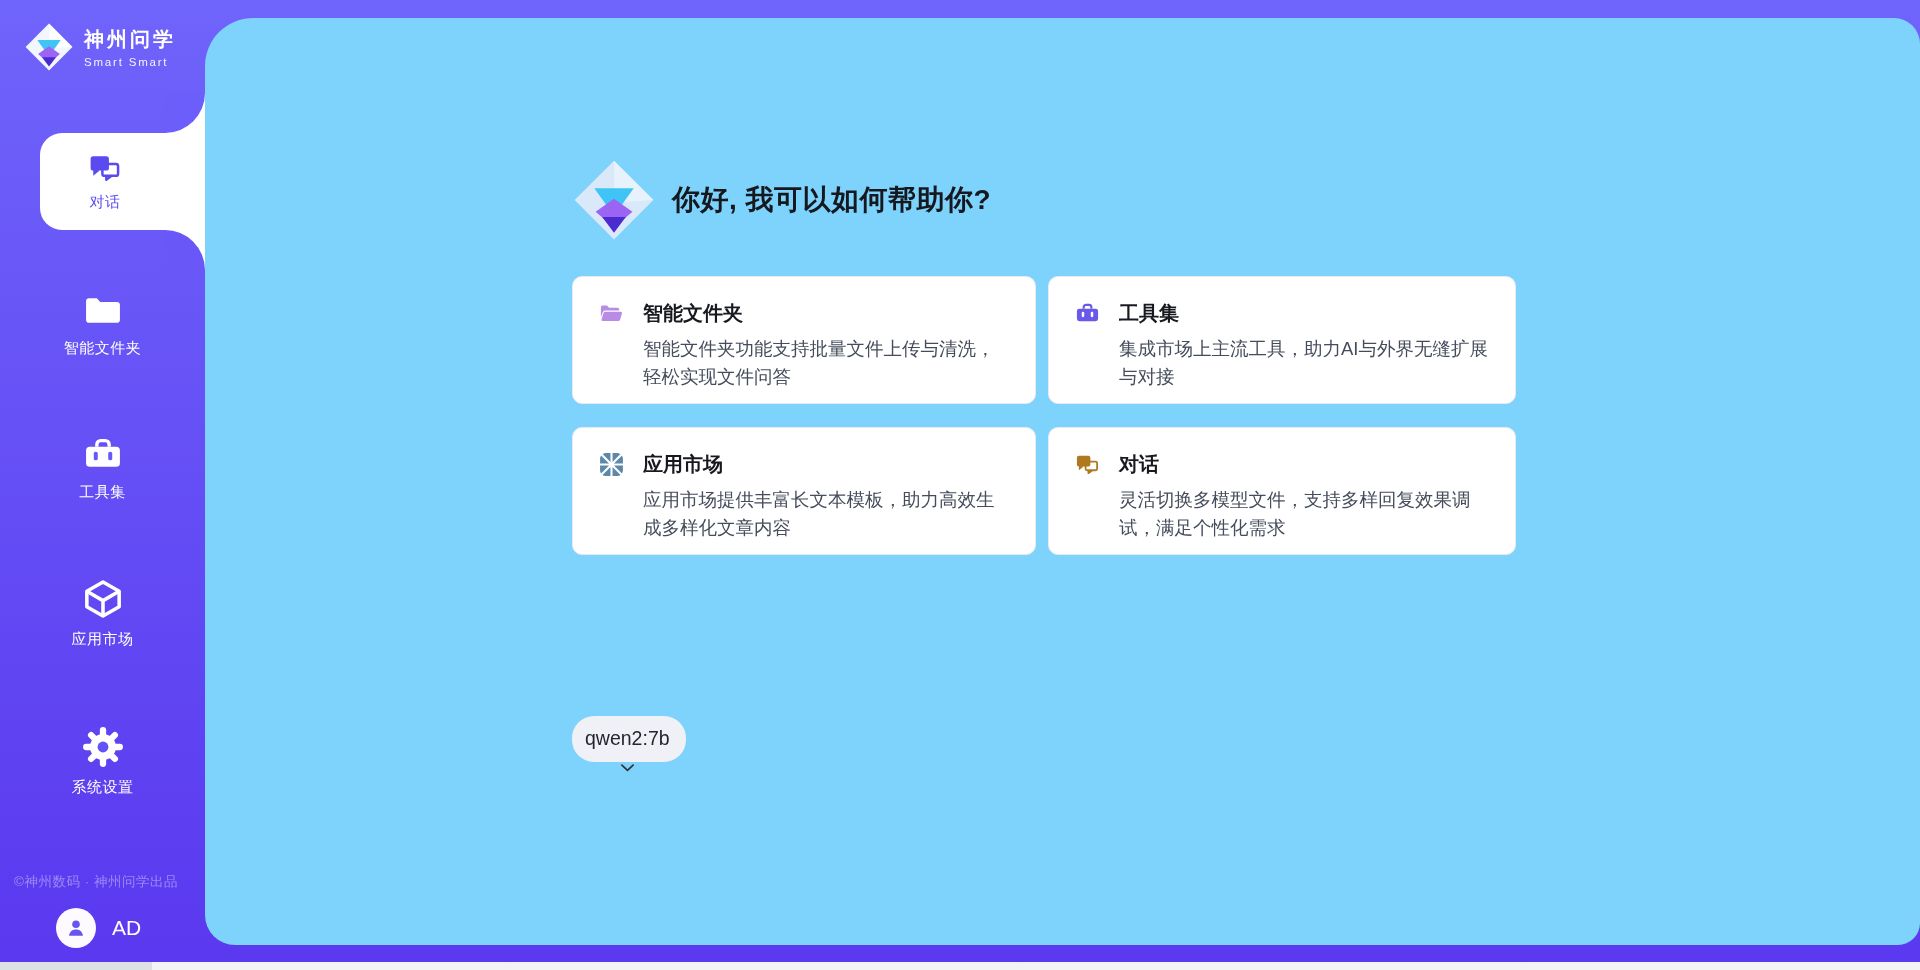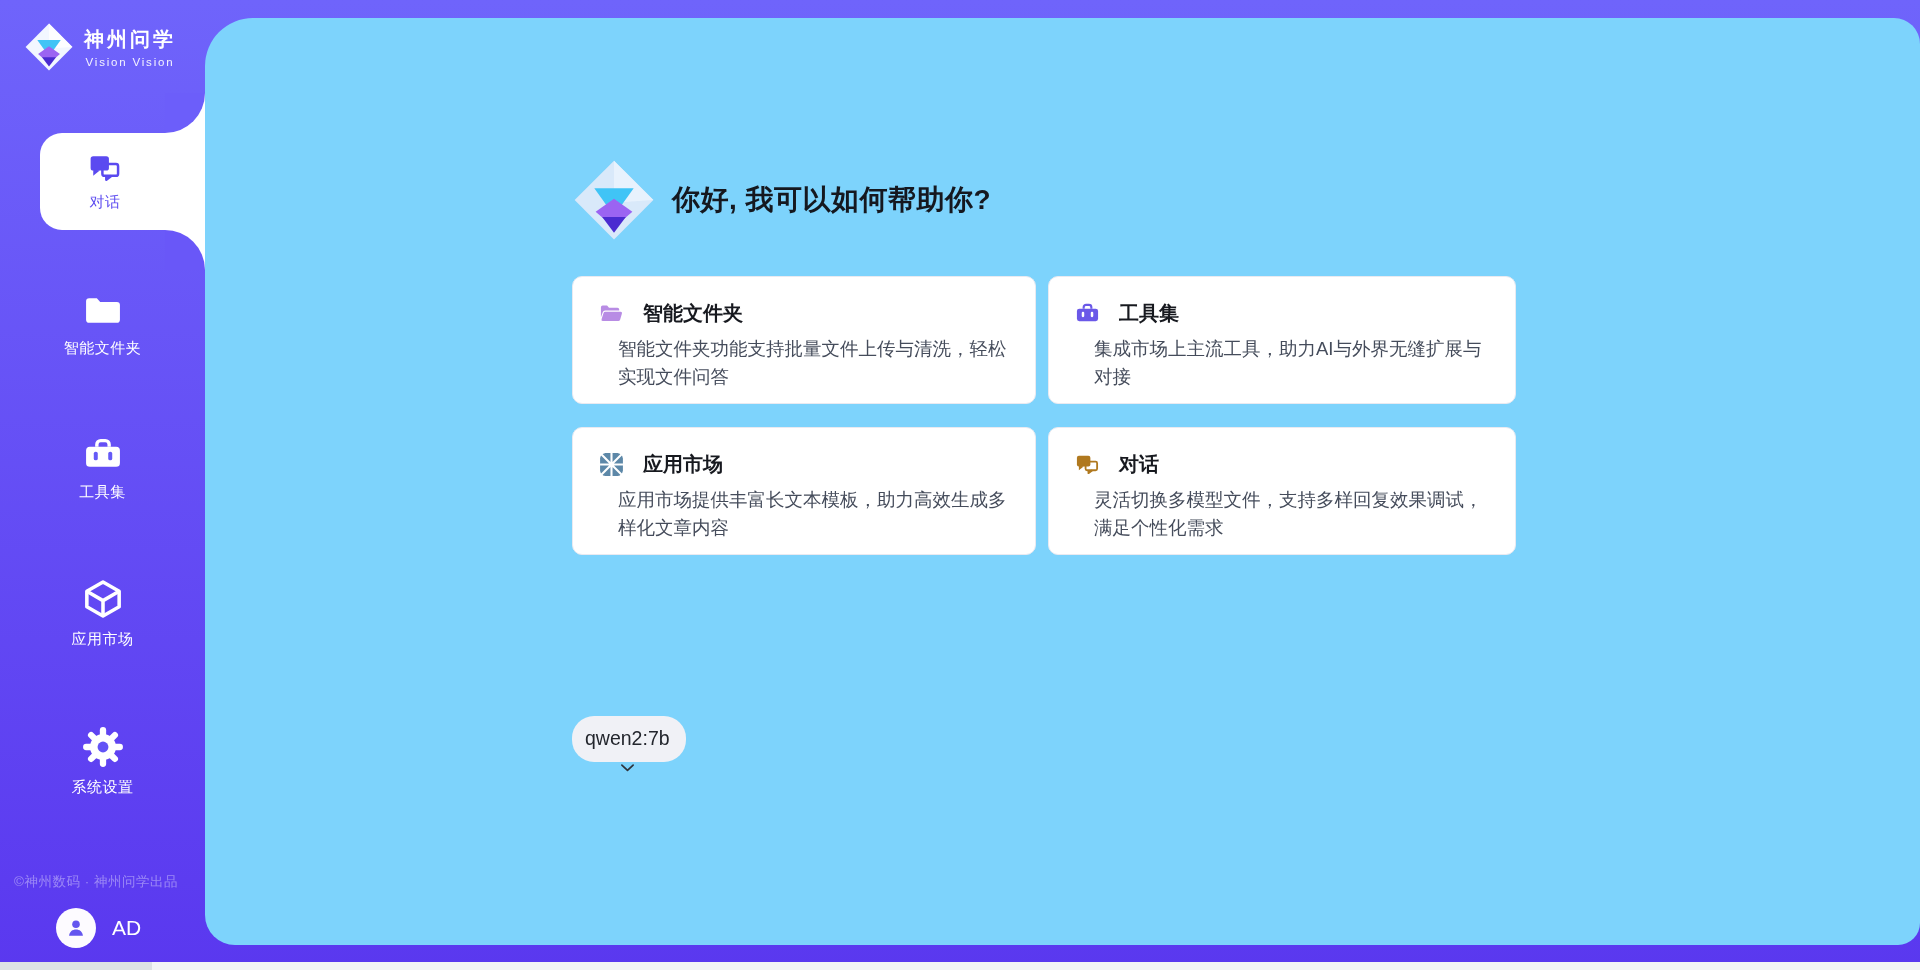--- a/index.html
+++ b/index.html
@@ -12,21 +12,21 @@
   }
 
   
   .panel {
     position:absolute; left:205px; top:18px; right:0; bottom:25px;
     background:#7dd3fc;
     border-radius:48px 26px 22px 30px;
   }
 
   
-  .brand { position:absolute; left:24px; top:22px; display:flex; align-items:center; gap:10px;text-align:center; }
+  .brand { position:absolute; left:24px; top:22px; display:flex; align-items:center; gap:10px; }
   .brand svg { width:50px; height:50px; }
   .brand-name { font-size:20px; font-weight:700; color:#fff; letter-spacing:3px; }
   .brand-sub  { font-size:11.5px; color:rgba(255,255,255,.92); letter-spacing:1.8px; margin-top:3px; }
 
   .tab-active {
     position:absolute; left:40px; top:133px; width:170px; height:97px;
     background:#fff; border-radius:22px 0 0 22px;
     display:flex; flex-direction:column; align-items:center; justify-content:center;
     gap:9px; color:#5b4af0; padding-right:40px; cursor:pointer;
   }
@@ -57,21 +57,21 @@
   .greeting { position:absolute; left:367px; top:140px; display:flex; align-items:center; gap:16px; }
   .greeting svg { width:84px; height:84px; }
   .greeting-title { font-size:28px; font-weight:700; color:#15181f; letter-spacing:.5px; }
 
   
   .cards { position:absolute; left:367px; top:258px; display:grid; grid-template-columns:464px 468px; column-gap:12px; row-gap:23px; }
   .card { height:128px; border:1px solid #e9eaf1; border-radius:10px; background:#fff; padding:23px 24px 0 26px; cursor:pointer; }
   .card-head { display:flex; align-items:center; gap:19px; }
   .card-icon svg { width:25px; height:25px; display:block; }
   .card-title { font-size:20px; font-weight:700; color:#17191f; }
-  .card-desc { margin:8px 0 0 19px; font-size:18.5px; line-height:27.5px; color:#454c5b; }
+  .card-desc { margin:8px 0 0 44px; font-size:18.5px; line-height:27.5px; color:#454c5b; }
 
   
   .model-pill {
     position:absolute; left:367px; top:698px; height:46px;
     background:#f0f1f6; border-radius:22px;
     display:flex; align-items:center; gap:11px; padding:0 16px 0 13px; cursor:pointer;flex-direction:column;
   }
   .model-pill svg.gem { width:27px; height:27px; }
   .model-name { font-size:19.5px; color:#23262d; }
   .chev svg { width:15px; height:10px; display:block; margin-top:2px; }
@@ -97,21 +97,21 @@
 <div class="brand">
   <svg viewBox="0 0 64 64">
     <polygon points="32,2 62,32 32,62 2,32" fill="#f2f7ff"></polygon>
     <polygon points="32,2 62,32 32,34" fill="#ffffff" opacity=".85"></polygon>
     <polygon points="17,23 47,23 32,44" fill="#40c4f6"></polygon>
     <polygon points="32,31 46,41 32,53 18,41" fill="#9b64f2"></polygon>
     <polygon points="23,45 41,45 32,57" fill="#4a2bd0"></polygon>
   </svg>
   <div>
     <div class="brand-name">神州问学</div>
-    <div class="brand-sub">Vision Vision</div>
+    <div class="brand-sub">Smart Smart</div>
   </div>
 </div>
 
 <div class="fillet top"></div>
 <div class="fillet bottom"></div>
 
 <div class="tab-active">
   <svg viewBox="0 0 26 24" width="34" height="32">
     <rect x="2" y="3" width="14" height="11" rx="2" fill="currentColor"></rect>
     <path d="M4 13v5l5-4z" fill="currentColor"></path>

